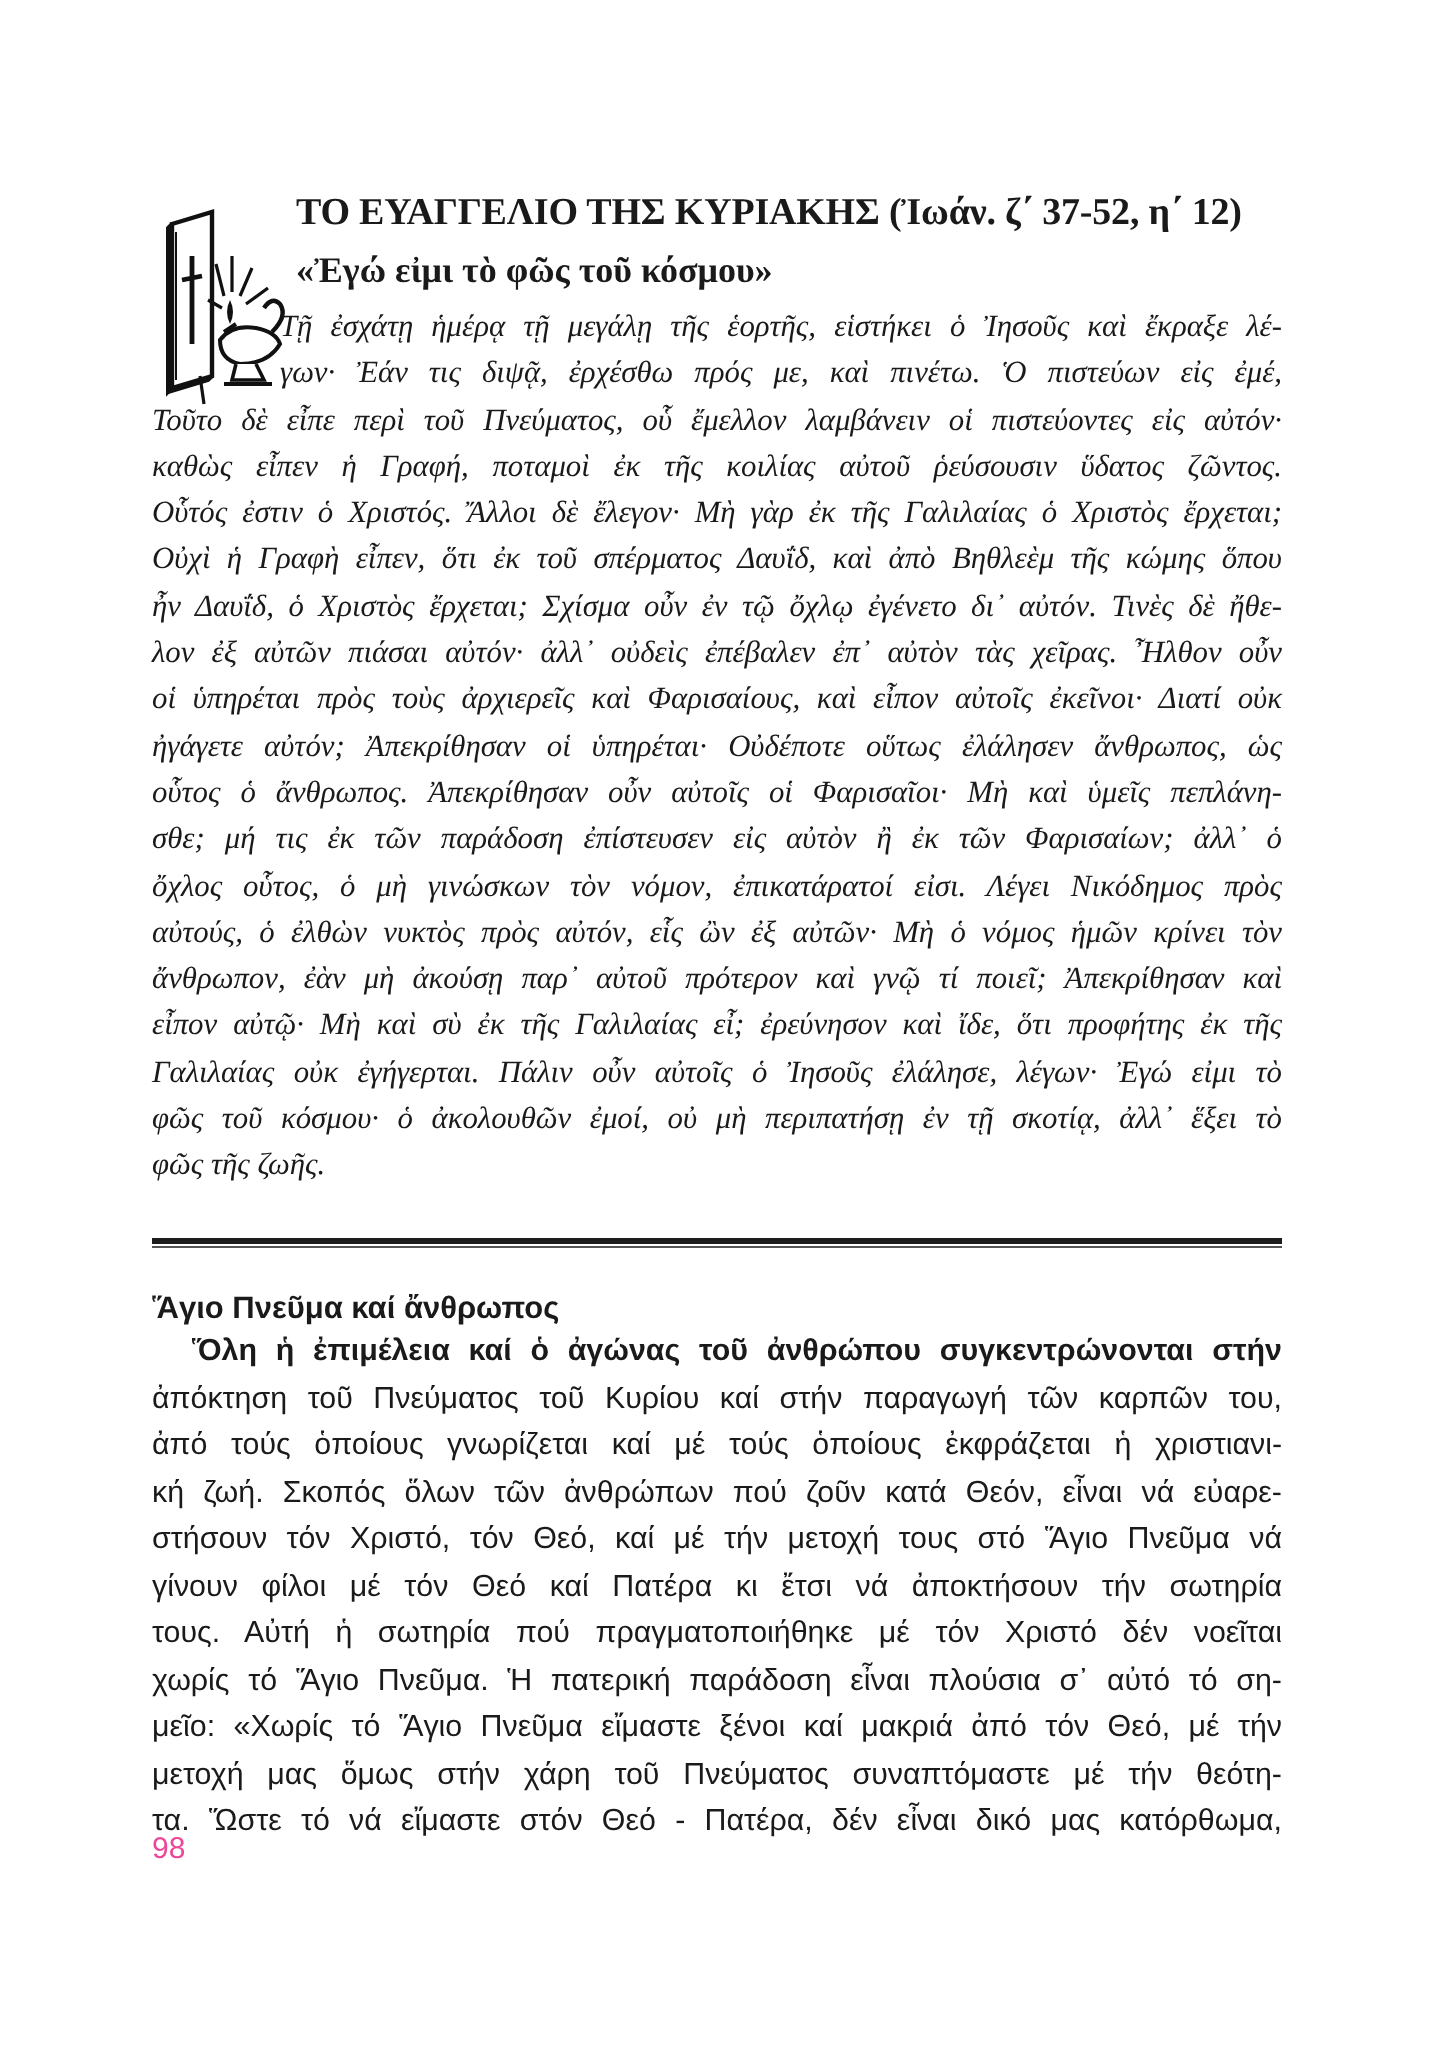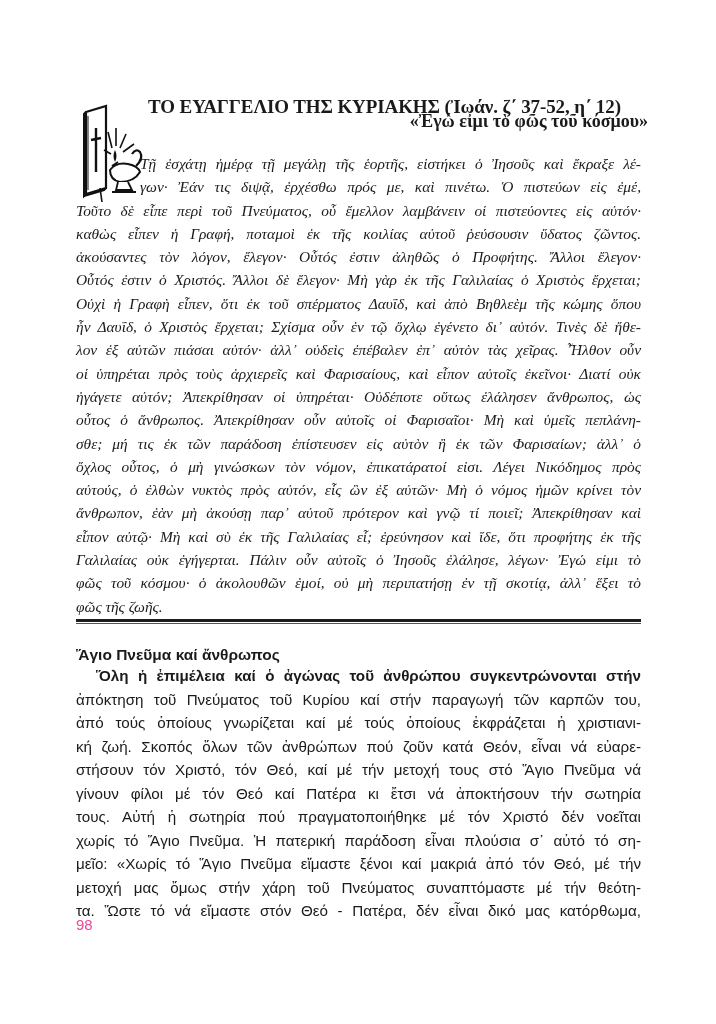--- a/index.html
+++ b/index.html
@@ -6,23 +6,23 @@
   body { width: 716px; height: 1024px; position: relative; overflow: hidden; color: #1a1a1a; }
   .page { position: absolute; left: 0; top: 0; width: 716px; height: 1019px; }
 
   .gospel-title {
     position: absolute; left: 148px; top: 95px; width: 500px;
     font-family: "Liberation Serif", "DejaVu Serif", serif;
     font-weight: bold; font-size: 19px; line-height: 24px; white-space: nowrap;
     letter-spacing: -0.1px;
   }
   .gospel-subtitle {
-    position: absolute; left: 148px; top: 109px; width: 500px;
+    position: absolute; left: 148px; top: 123px; width: 500px;
     font-family: "Liberation Serif", "DejaVu Serif", serif;
-    font-weight: bold; font-size: 18px; line-height: 24px; white-space: nowrap; text-align: right;
+    font-weight: bold; font-size: 18px; line-height: 24px; white-space: nowrap;
   }
   .icon-wrap { position: absolute; left: 82px; top: 102px; width: 66px; height: 104px; }
 
   .gospel-text {
     position: absolute; left: 76px; top: 152px; width: 565px;
     font-family: Liberation Serif, serif;
     font-style: italic; font-size: 15.4px; line-height: 23.3px;
   }
   .gospel-text .line { display: block; text-align: justify; text-align-last: justify; white-space: nowrap; height: 23.3px; overflow: visible; }
   .gospel-text .line.indent { padding-left: 64px; }
@@ -82,21 +82,20 @@
   </div>
 
   <div class="gospel-title">ΤΟ ΕΥΑΓΓΕΛΙΟ ΤΗΣ ΚΥΡΙΑΚΗΣ (Ἰωάν. ζ΄ 37-52, η΄ 12)</div>
   <div class="gospel-subtitle">«Ἐγώ εἰμι τὸ φῶς τοῦ κόσμου»</div>
 
   <div class="gospel-text">
     <span class="line indent">Τῇ ἐσχάτῃ ἡμέρᾳ τῇ μεγάλῃ τῆς ἑορτῆς, εἱστήκει ὁ Ἰησοῦς καὶ ἔκραξε λέ-</span>
     <span class="line indent">γων· Ἐάν τις διψᾷ, ἐρχέσθω πρός με, καὶ πινέτω. Ὁ πιστεύων εἰς ἐμέ,</span>
     <span class="line">Τοῦτο δὲ εἶπε περὶ τοῦ Πνεύματος, οὗ ἔμελλον λαμβάνειν οἱ πιστεύοντες εἰς αὐτόν·</span>
     <span class="line">καθὼς εἶπεν ἡ Γραφή, ποταμοὶ ἐκ τῆς κοιλίας αὐτοῦ ῥεύσουσιν ὕδατος ζῶντος.</span>
-    <span class="line">ἀκούσαντες τὸν λόγον, ἔλεγον· Οὗτός ἐστιν ἀληθῶς ὁ Προφήτης. Ἄλλοι ἔλεγον·</span>
     <span class="line">Οὗτός ἐστιν ὁ Χριστός. Ἄλλοι δὲ ἔλεγον· Μὴ γὰρ ἐκ τῆς Γαλιλαίας ὁ Χριστὸς ἔρχεται;</span>
     <span class="line">Οὐχὶ ἡ Γραφὴ εἶπεν, ὅτι ἐκ τοῦ σπέρματος Δαυΐδ, καὶ ἀπὸ Βηθλεὲμ τῆς κώμης ὅπου</span>
     <span class="line">ἦν Δαυΐδ, ὁ Χριστὸς ἔρχεται; Σχίσμα οὖν ἐν τῷ ὄχλῳ ἐγένετο δι᾽ αὐτόν. Τινὲς δὲ ἤθε-</span>
     <span class="line">λον ἐξ αὐτῶν πιάσαι αὐτόν· ἀλλ᾽ οὐδεὶς ἐπέβαλεν ἐπ᾽ αὐτὸν τὰς χεῖρας. Ἦλθον οὖν</span>
     <span class="line">οἱ ὑπηρέται πρὸς τοὺς ἀρχιερεῖς καὶ Φαρισαίους, καὶ εἶπον αὐτοῖς ἐκεῖνοι· Διατί οὐκ</span>
     <span class="line">ἠγάγετε αὐτόν; Ἀπεκρίθησαν οἱ ὑπηρέται· Οὐδέποτε οὕτως ἐλάλησεν ἄνθρωπος, ὡς</span>
     <span class="line">οὗτος ὁ ἄνθρωπος. Ἀπεκρίθησαν οὖν αὐτοῖς οἱ Φαρισαῖοι· Μὴ καὶ ὑμεῖς πεπλάνη-</span>
     <span class="line">σθε; μή τις ἐκ τῶν παράδοση ἐπίστευσεν εἰς αὐτὸν ἢ ἐκ τῶν Φαρισαίων; ἀλλ᾽ ὁ</span>
     <span class="line">ὄχλος οὗτος, ὁ μὴ γινώσκων τὸν νόμον, ἐπικατάρατοί εἰσι. Λέγει Νικόδημος πρὸς</span>
     <span class="line">αὐτούς, ὁ ἐλθὼν νυκτὸς πρὸς αὐτόν, εἷς ὢν ἐξ αὐτῶν· Μὴ ὁ νόμος ἡμῶν κρίνει τὸν</span>

